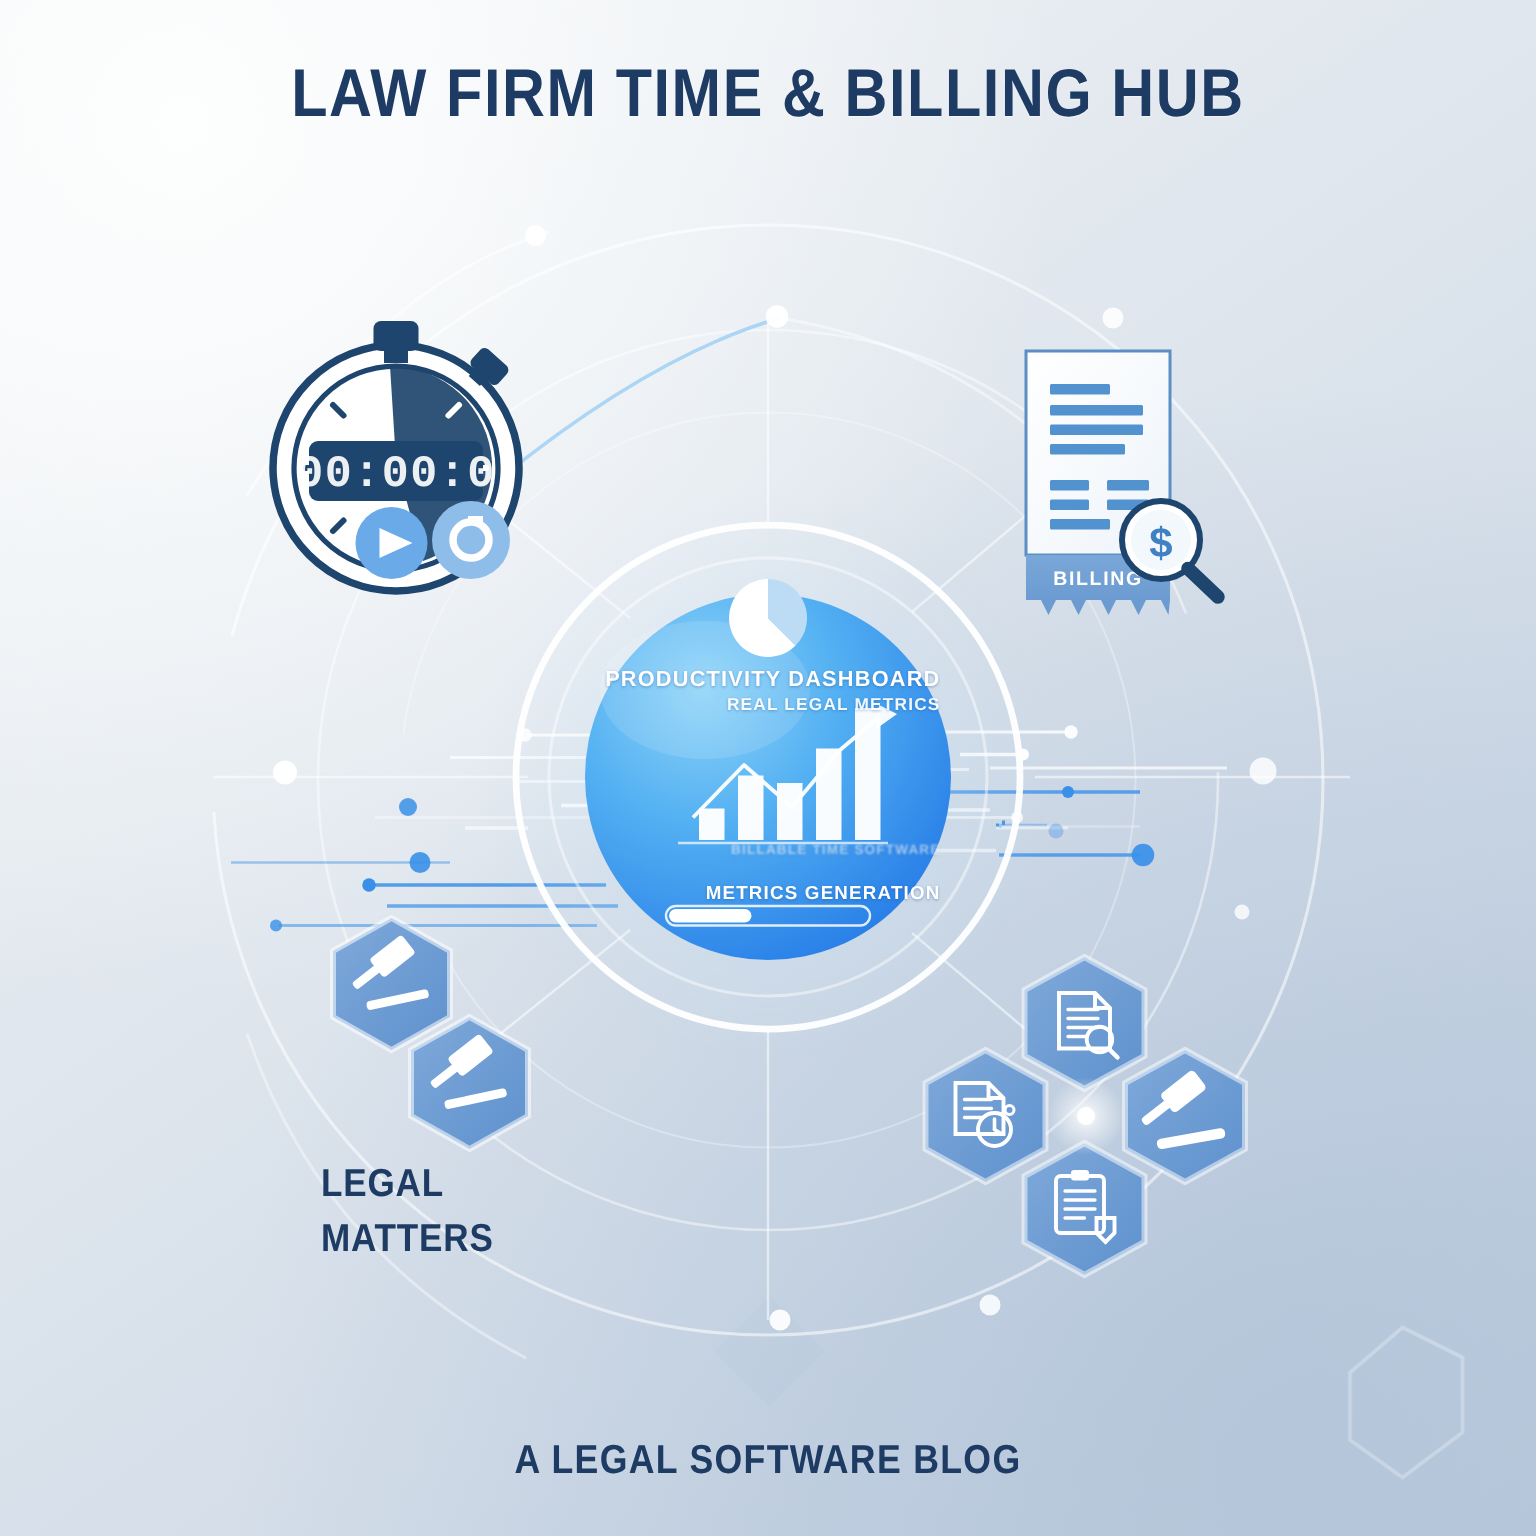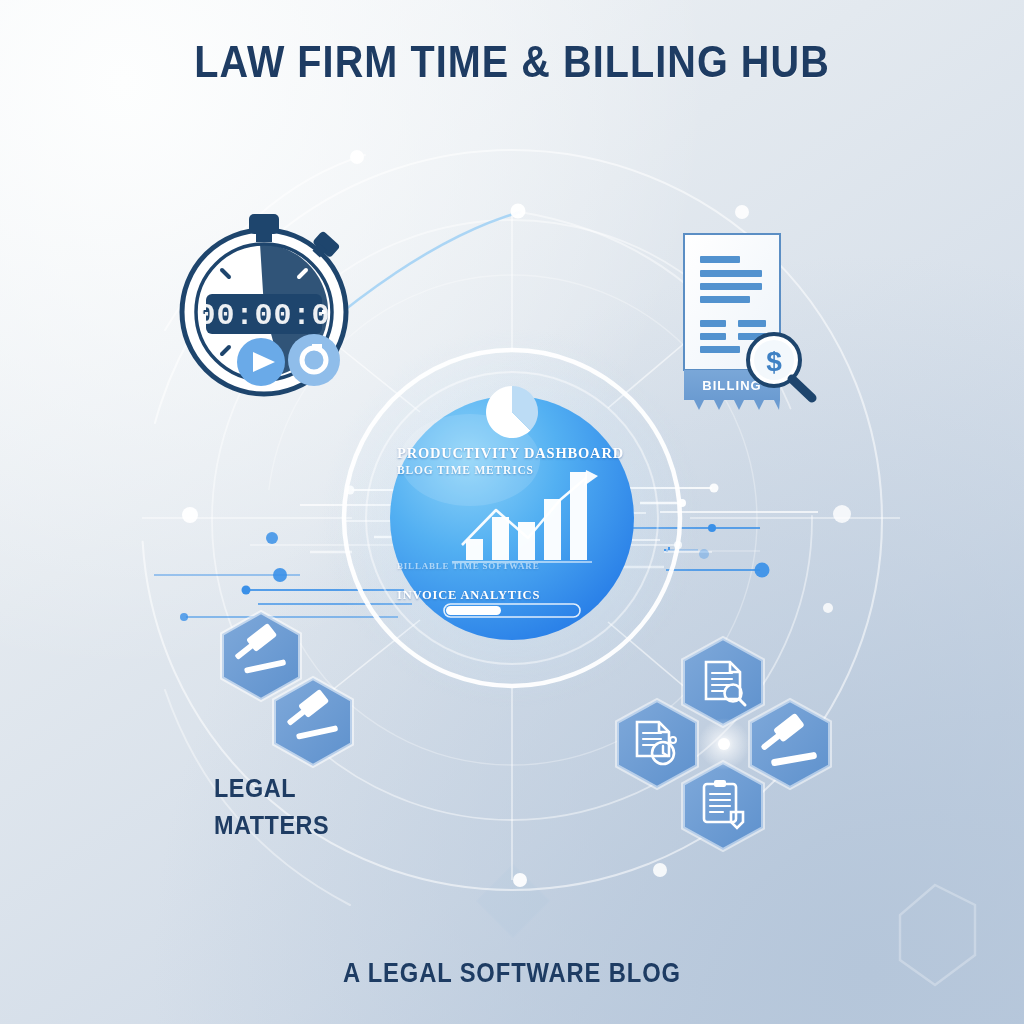--- a/index.html
+++ b/index.html
@@ -72,23 +72,23 @@
     transform: scaleX(0.9);
     transform-origin: 0 50%;
   }
   .legal-label span { display: block; }
 
   
   .hub-text {
     position: absolute;
     left: 397px;
     width: 230px;
-    text-align: left;
+    text-align: right;
     color: #ffffff;
-    font-family: Liberation Serif, serif;
+    font-family: Liberation Sans, sans-serif;
     letter-spacing: 0.8px;
     text-shadow: 0 1px 2px rgba(30,80,150,0.45);
     pointer-events: none;
   }
   #hub-title   { top: 445px; font-size: 14.5px; font-weight: 700; }
   #hub-sub     { top: 464px; font-size: 11.5px; font-weight: 700; opacity: 0.93; }
   #hub-caption { top: 561px; font-size: 9px;  font-weight: 700; opacity: 0.55; filter: blur(0.6px); }
   #hub-invoice { top: 588px; font-size: 12.5px; font-weight: 700; }
 </style>
 </head>
@@ -382,23 +382,23 @@
       </g>
 
       <circle cx="724" cy="744" r="26" fill="url(#nodeGlow)"></circle>
       <circle cx="724" cy="744" r="6" fill="#ffffff"></circle>
     </g>
   </svg>
 
   <div class="title">LAW FIRM TIME &amp; BILLING HUB</div>
 
   <div class="hub-text" id="hub-title">PRODUCTIVITY DASHBOARD</div>
-  <div class="hub-text" id="hub-sub">BLOG TIME METRICS</div>
+  <div class="hub-text" id="hub-sub">REAL LEGAL METRICS</div>
   <div class="hub-text" id="hub-caption">BILLABLE TIME SOFTWARE</div>
-  <div class="hub-text" id="hub-invoice">INVOICE ANALYTICS</div>
+  <div class="hub-text" id="hub-invoice">METRICS GENERATION</div>
 
   <div class="legal-label">
     <span>LEGAL</span>
     <span>MATTERS</span>
   </div>
 
   <div class="footer">A LEGAL SOFTWARE BLOG</div>
 </div>
 
 </body></html>

